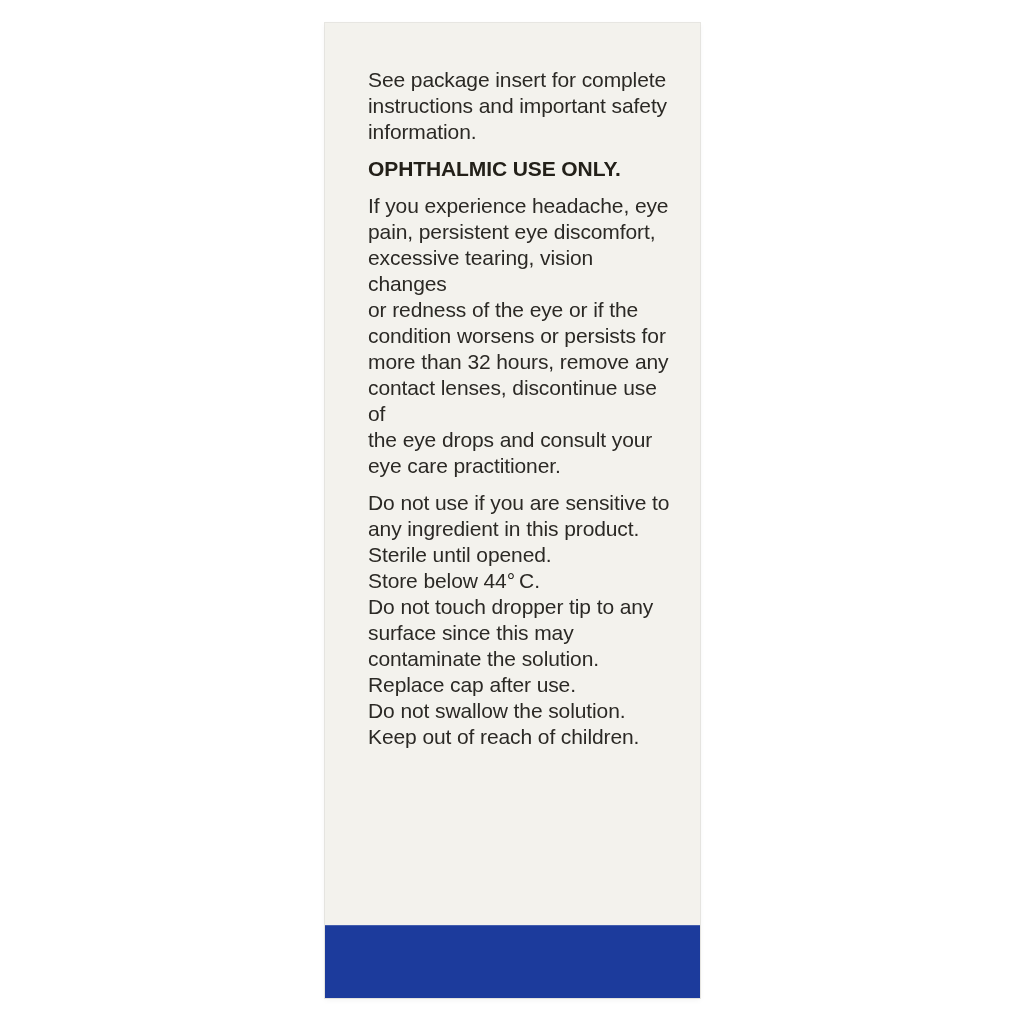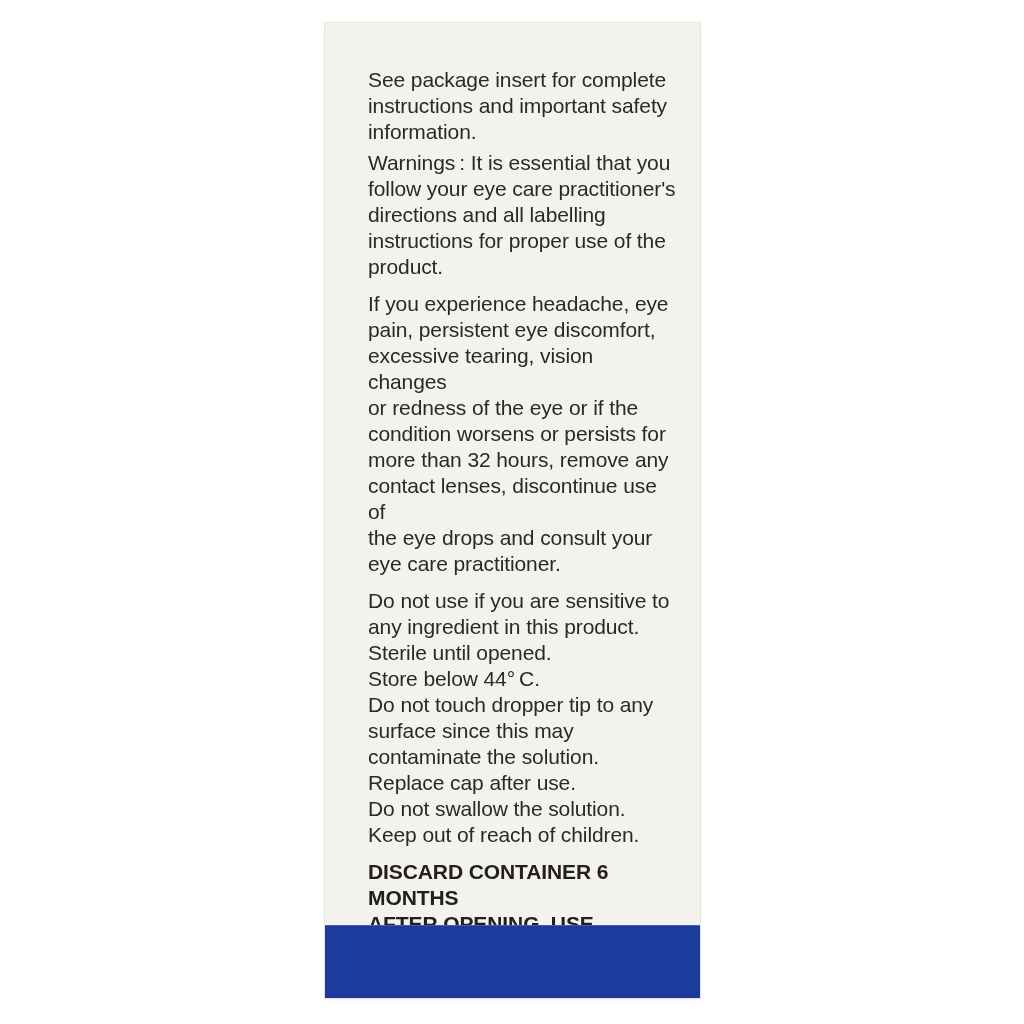--- a/index.html
+++ b/index.html
@@ -61,26 +61,22 @@
 <body>
 
 <div class="photo-stage">
   <div class="package-panel" style="background-color: rgb(243, 242, 237);">
 
     <div class="panel-text">
       <p>See package insert for complete
 instructions and important safety
 information.</p>
 
+      <p class="bold gap">OPHTHALMIC USE ONLY.</p>
 
-      <p>Warnings : It is essential that you
-follow your eye care practitioner's
-directions and all labelling
-instructions for proper use of the
-product.</p>
 
       <p class="gap">If you experience headache, eye
 pain, persistent eye discomfort,
 excessive tearing, vision changes
 or redness of the eye or if the
 condition worsens or persists for
 more than 32 hours, remove any
 contact lenses, discontinue use of
 the eye drops and consult your
 eye care practitioner.</p>
@@ -89,20 +85,17 @@
 any ingredient in this product.
 Sterile until opened.
 Store below 44° C.
 Do not touch dropper tip to any
 surface since this may
 contaminate the solution.
 Replace cap after use.
 Do not swallow the solution.
 Keep out of reach of children.</p>
 
-      <p class="bold gap">DISCARD CONTAINER 6 MONTHS
-AFTER OPENING. USE BEFORE
-EXPIRATION DATE.</p>
     </div>
 
     <div class="blue-band" style="background-color: rgb(28, 59, 156);"></div>
   </div>
 </div>
 
 </body></html>

